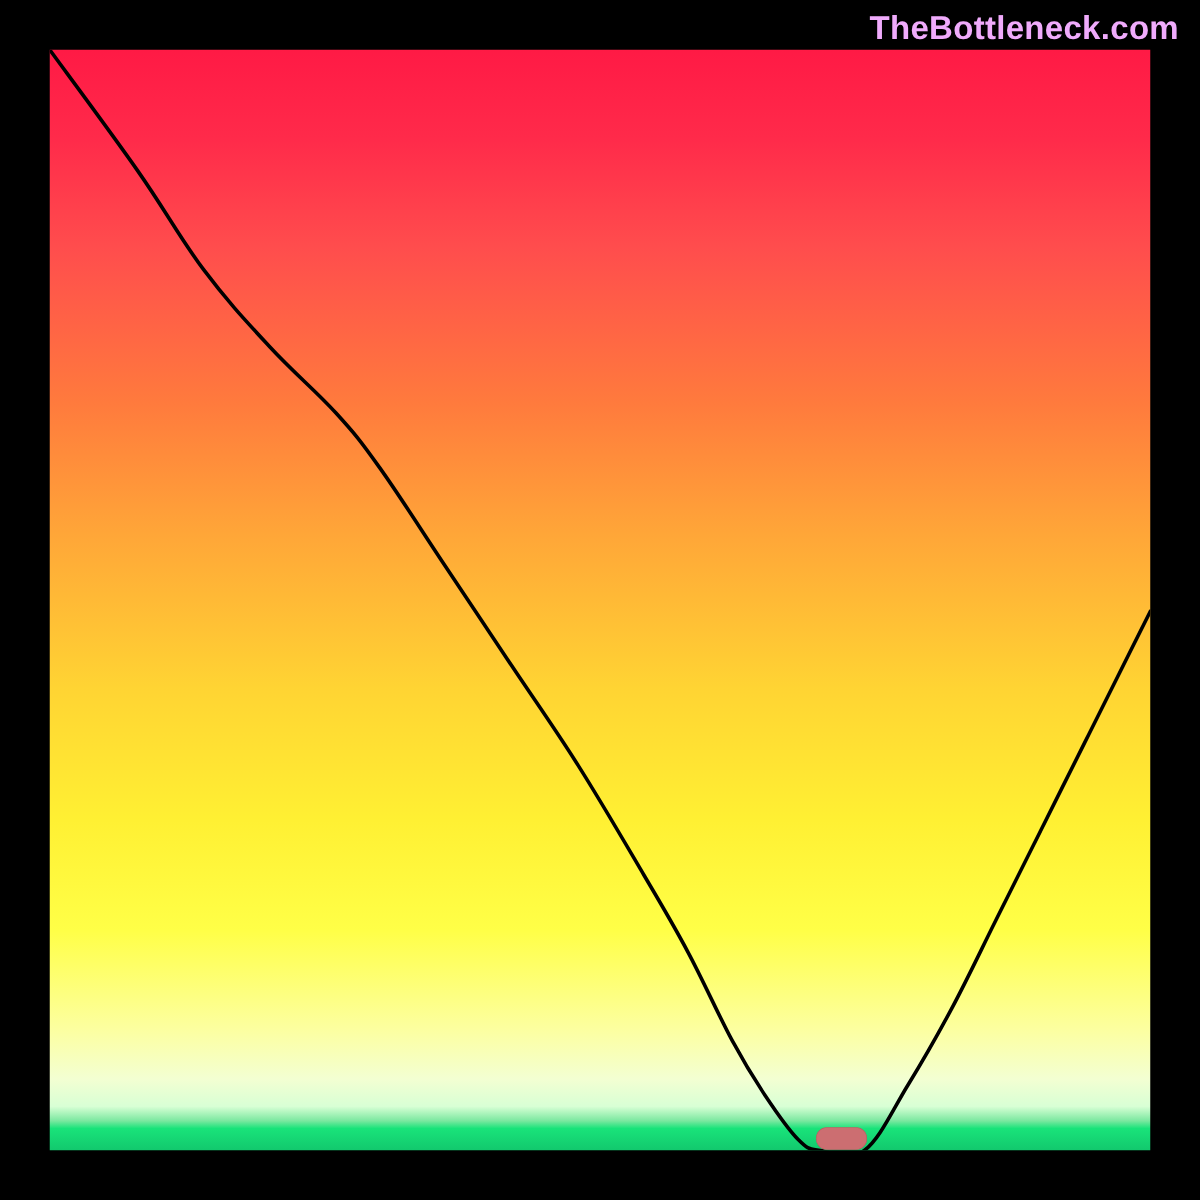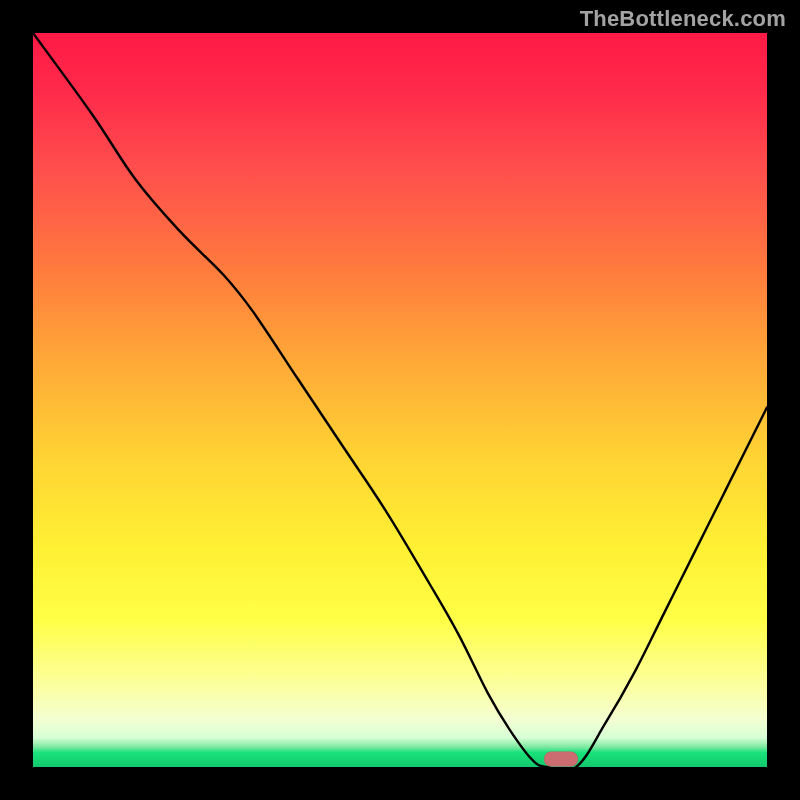--- a/index.html
+++ b/index.html
@@ -16,21 +16,21 @@
     height: 800px;
     background: #000000;
   }
   .watermark {
     position: absolute;
     top: 6px;
     right: 14px;
     font-family: Arial, Helvetica, sans-serif;
     font-size: 22px;
     font-weight: 600;
-    color: #a3a3a3;
+    color: #f0abfc;
     letter-spacing: 0.2px;
     z-index: 50;
     margin-left: 16px;
   }
   .plot {
     position: absolute;
     left: 33px;
     top: 33px;
     width: 734px;
     height: 734px;

